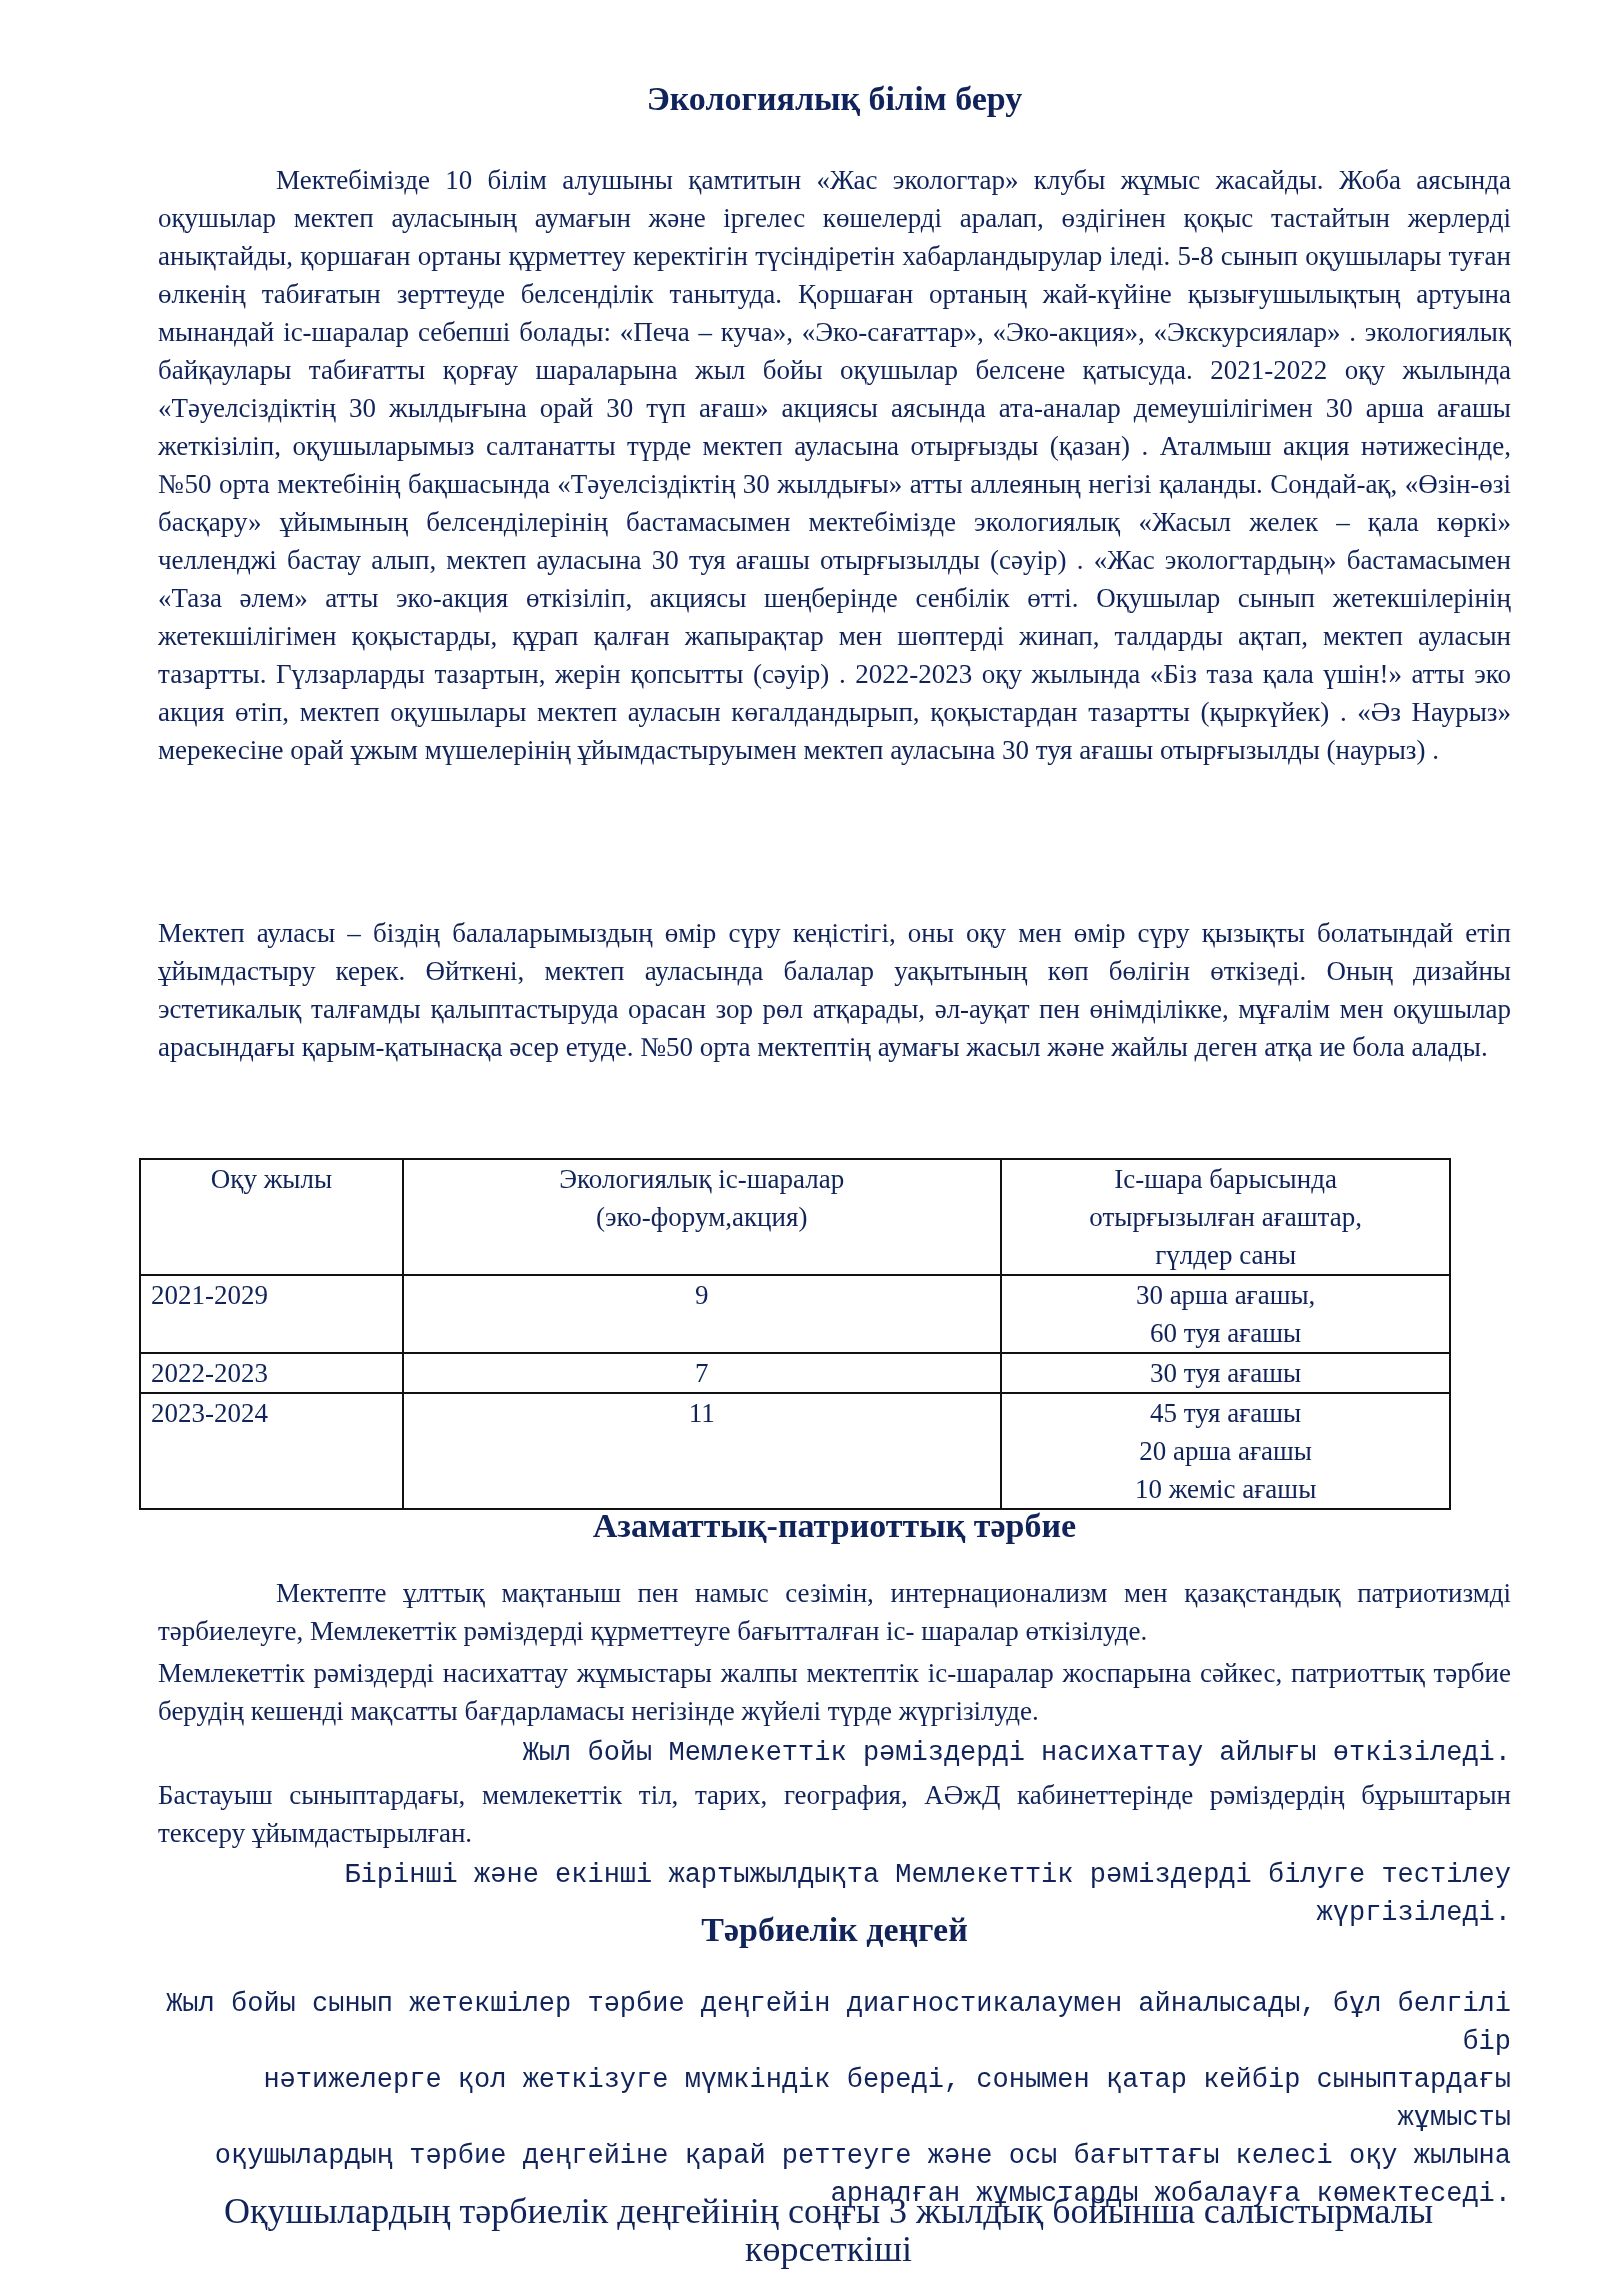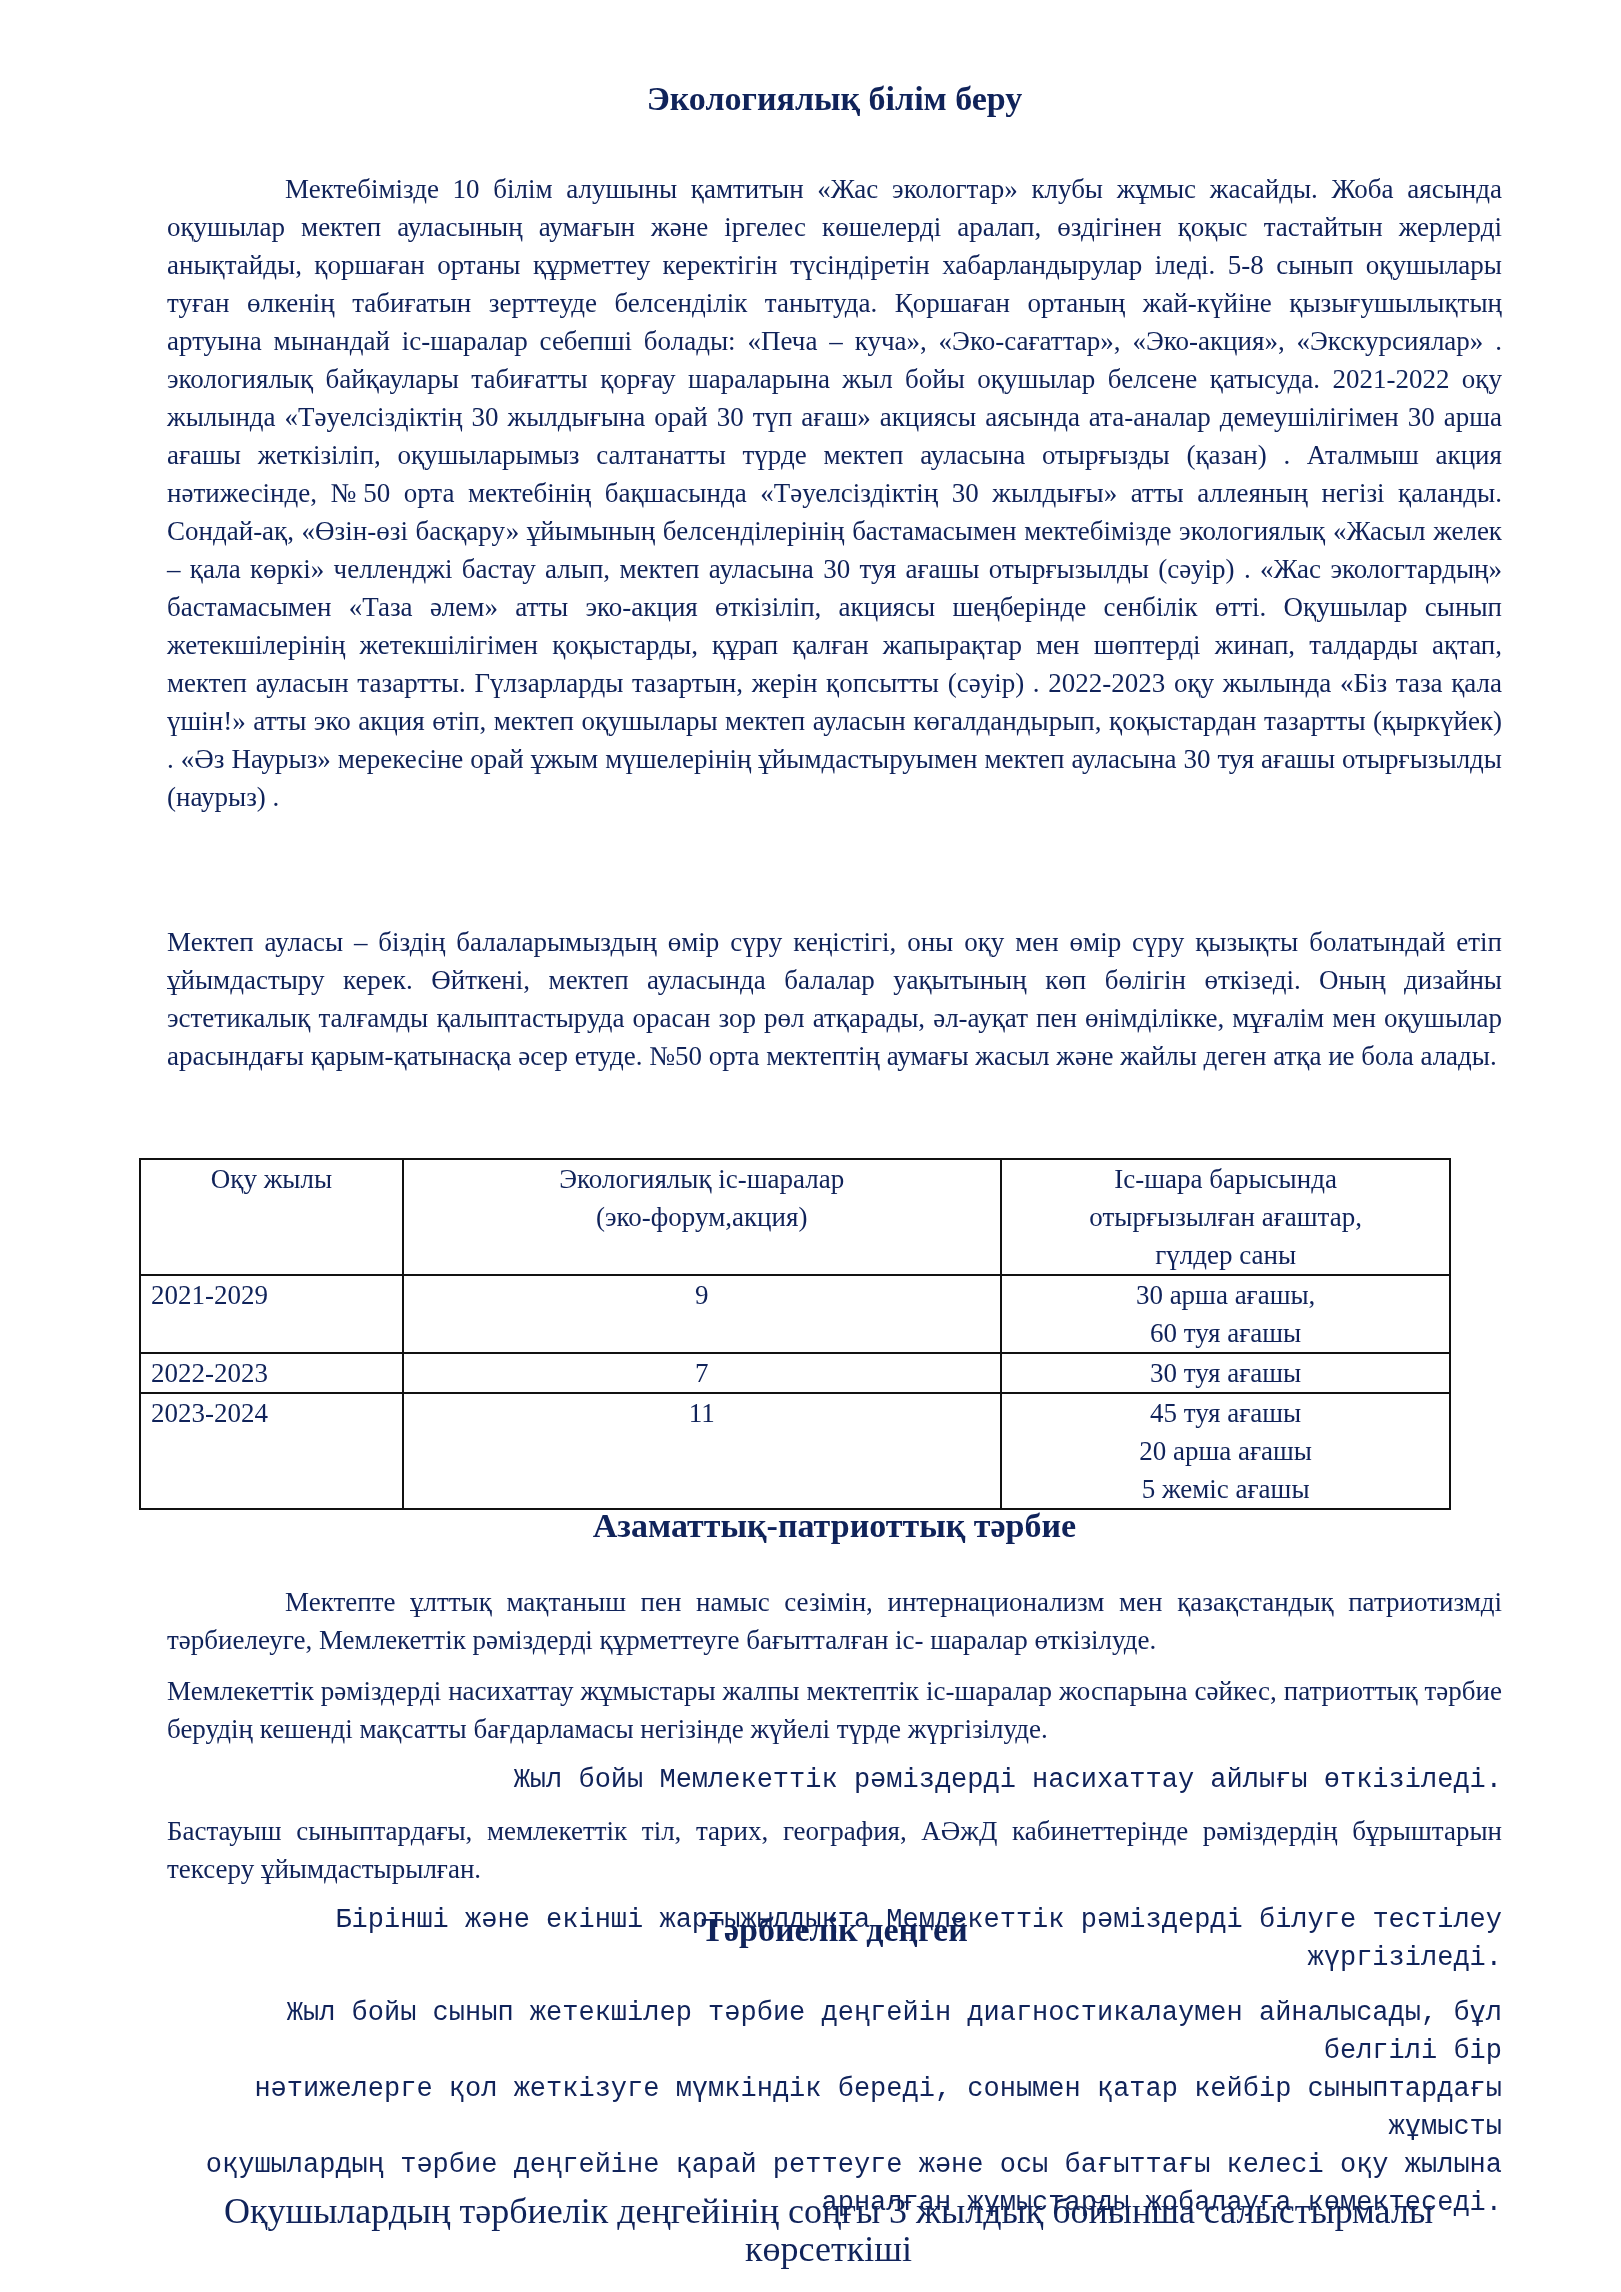--- a/index.html
+++ b/index.html
@@ -1,20 +1,20 @@
 <!DOCTYPE html>
 <html><head>
 <meta charset="utf-8">
 <style>
   html, body { margin:0; padding:0; background:#ffffff; }
   body { width:1621px; height:2293px; position:relative; overflow:hidden;
          font-family:"Liberation Serif", "DejaVu Serif", serif; color:#10235a; }
   .page { position:absolute; left:154px; top:0; width:1361px; }
   .heading { text-align:center; font-weight:bold; font-size:34px; line-height:37px; margin:0; }
-  .para { font-size:27px; line-height:38px; text-align:justify; margin:13px; }
+  .para { font-size:27px; line-height:38px; text-align:justify; margin:4px; }
   .indent { text-indent:118px; }
   .plain { text-align:right;font-family:Liberation Mono, monospace; }
   #h1 { position:absolute; top:80px; left:0; right:0; }
   #p1 { position:absolute; top:157px; left:0; right:0; }
   #p2 { position:absolute; top:910px; left:0; right:0; }
   table { position:absolute; top:1158px; left:-14.7px; width:1312px; border-collapse:collapse;
           font-size:27px; line-height:38px;border-radius:22px; }
   td, th { border:2px solid #111; vertical-align:top; padding:0 9.8px; font-weight:normal; }
   th { text-align:center; height:111px; }
   td.c { text-align:center; }
@@ -71,21 +71,21 @@
         <td class="c">
           <span class="cellline">30 туя ағашы</span>
         </td>
       </tr>
       <tr>
         <td class="l">2023-2024</td>
         <td class="c">11</td>
         <td class="c">
           <span class="cellline">45 туя ағашы</span>
           <span class="cellline">20 арша ағашы</span>
-          <span class="cellline">5 жеміс ағашы</span>
+          <span class="cellline">10 жеміс ағашы</span>
         </td>
       </tr>
     </tbody>
   </table>
 
   <h2 id="h2" class="heading">Азаматтық-патриоттық тәрбие</h2>
 
   <div id="p3">
     <p class="para indent">Мектепте ұлттық мақтаныш пен намыс сезімін, интернационализм мен қазақстандық патриотизмді тәрбиелеуге, Мемлекеттік рәміздерді құрметтеуге бағытталған іс- шаралар өткізілуде.</p>
     <p class="para">Мемлекеттік рәміздерді насихаттау жұмыстары жалпы мектептік іс-шаралар жоспарына сәйкес, патриоттық тәрбие берудің кешенді мақсатты бағдарламасы негізінде жүйелі түрде жүргізілуде.</p>

